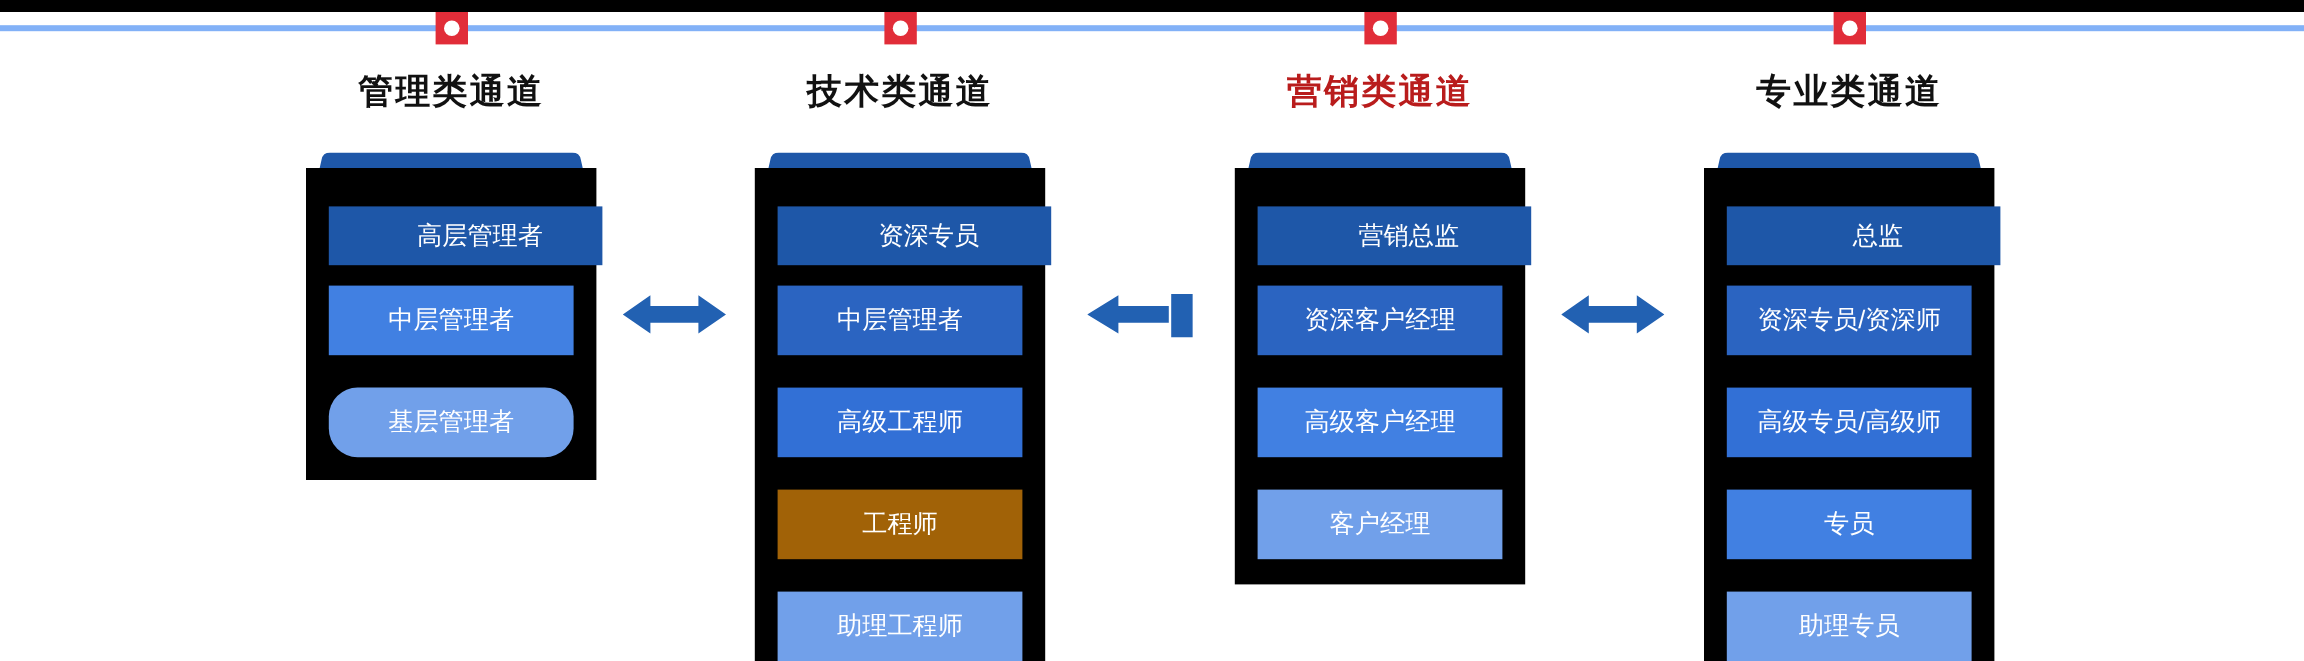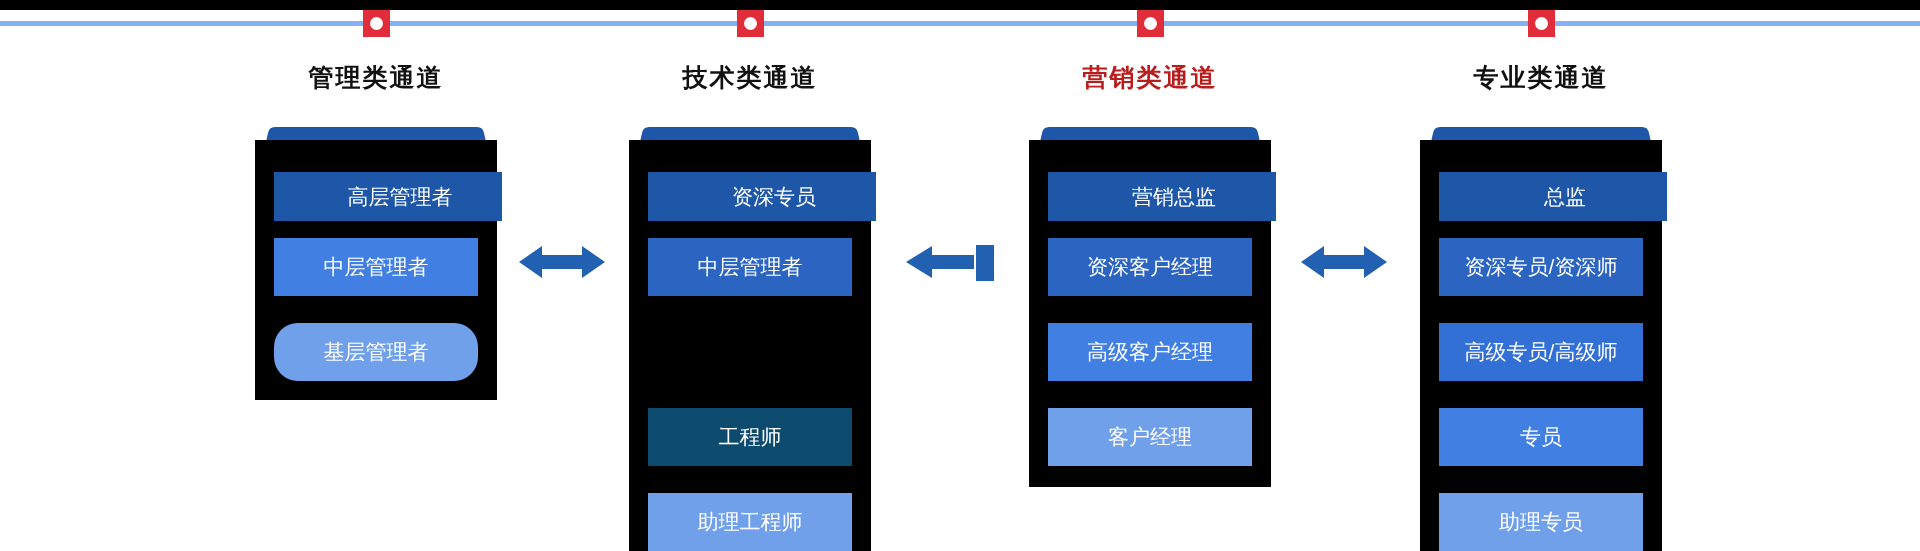--- a/index.html
+++ b/index.html
@@ -9,21 +9,21 @@
   }
   .abs{position:absolute;}
   
   #top-bar{left:0;top:0;width:1920px;height:10px;}
   #timeline-line{left:0;top:21px;width:1920px;height:5px;}
   .marker{width:27px;height:27px;top:10px;display:flex;align-items:center;justify-content:center;z-index:3;}
   .marker-dot{width:13px;height:13px;border-radius:50%;}
   
   .column{width:242px;top:0;height:551px;}
   .channel-title{left:0;top:62px;width:242px;text-align:center;
-    font-size:25px;font-weight:bold;letter-spacing:2px;line-height:30px;}
+    font-size:29px;font-weight:bold;letter-spacing:2px;line-height:30px;}
   .banner{left:0;top:127px;width:242px;height:46px;}
   .frame{left:0;top:140px;width:242px;}
   .rung{left:19px;width:204px;text-align:center;color:#fff;font-size:21px;z-index:2;}
   .rung-top{top:172px;height:49px;line-height:49px;padding-left:24px;}
   .r2{top:238px;height:58px;line-height:58px;}
   .r3{top:323px;height:58px;line-height:58px;}
   .r4{top:408px;height:58px;line-height:58px;}
   .r5{top:493px;height:58px;line-height:58px;}
   
   .arrow{z-index:2;}
@@ -66,21 +66,22 @@
   <div class="abs column" style="left:629px;">
     <div class="abs channel-title" style="color: rgb(17, 17, 17);">技术类通道</div>
     <svg class="abs banner" viewBox="0 0 242 46" preserveAspectRatio="none">
       <path d="M 20,0 H 222 Q 228,0 229,6 L 238,46 H 4 L 13,6 Q 14,0 20,0 Z" style="fill: rgb(30, 87, 168);"></path>
       <path d="M 14,45 C 20,32 34,24 58,25 C 36,31 26,38 23,45 Z" fill="#000"></path>
       <path d="M 228,45 C 222,32 208,24 184,25 C 206,31 216,38 219,45 Z" fill="#000"></path>
     </svg>
     <div class="abs frame" style="height: 430px; background-color: rgb(0, 0, 0);"></div>
     <div class="abs rung rung-top" style="background-color: rgb(30, 87, 168);">资深专员</div>
     <div class="abs rung r2" style="background-color: rgb(43, 100, 193);">中层管理者</div>
-    <div class="abs rung r4" style="background-color: #0c4a6e;">工程师</div>
+    <div class="abs rung r3" style="background-color: rgb(50, 112, 214);">高级工程师</div>
+    <div class="abs rung r4" style="background-color: #a16207;">工程师</div>
     <div class="abs rung r5" style="background-color: rgb(113, 160, 234);">助理工程师</div>
   </div>
 
   <div class="abs column" style="left:1029px;">
     <div class="abs channel-title" style="color: #b91c1c;">营销类通道</div>
     <svg class="abs banner" viewBox="0 0 242 46" preserveAspectRatio="none">
       <path d="M 20,0 H 222 Q 228,0 229,6 L 238,46 H 4 L 13,6 Q 14,0 20,0 Z" style="fill: rgb(30, 87, 168);"></path>
       <path d="M 14,45 C 20,32 34,24 58,25 C 36,31 26,38 23,45 Z" fill="#000"></path>
       <path d="M 228,45 C 222,32 208,24 184,25 C 206,31 216,38 219,45 Z" fill="#000"></path>
     </svg>

